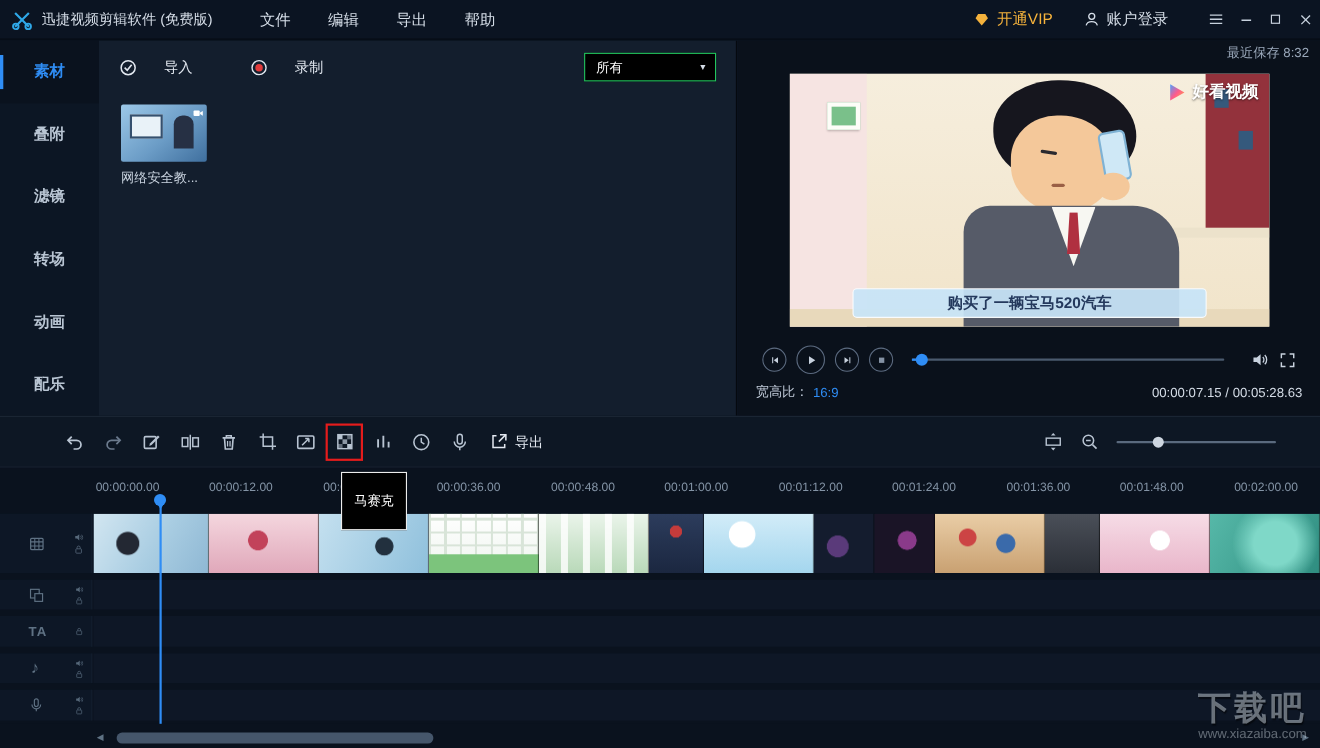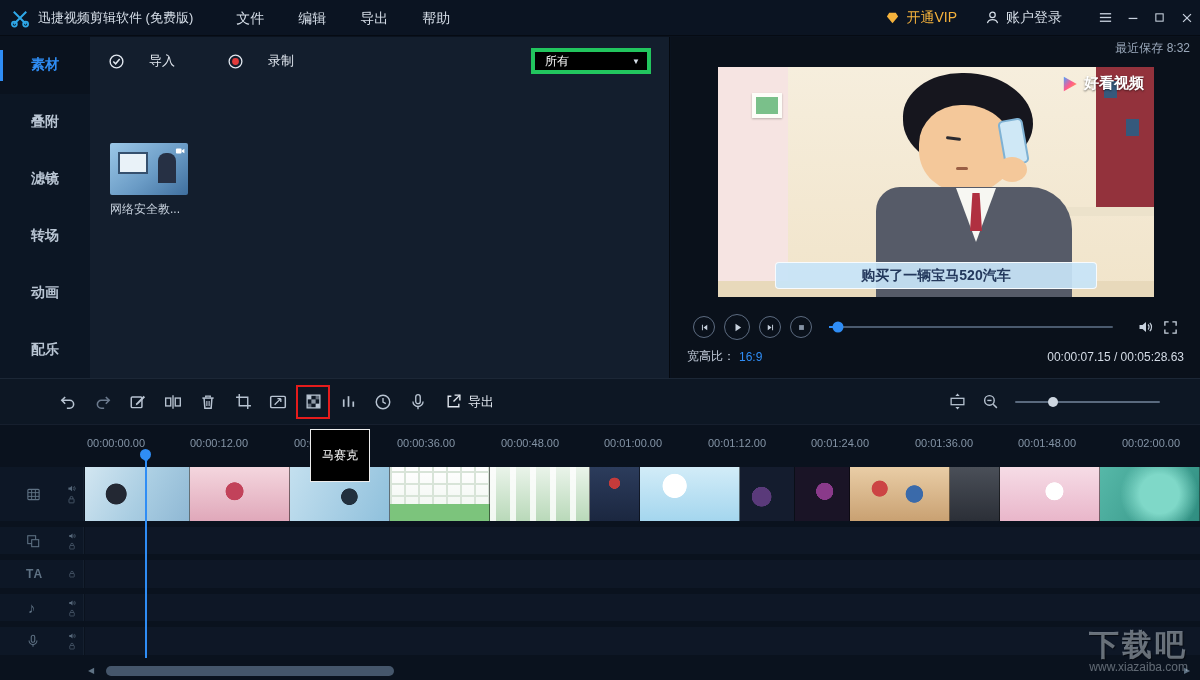--- a/index.html
+++ b/index.html
@@ -34,25 +34,25 @@
   .side-item { flex:1; display:flex; align-items:center; justify-content:center;
     font-size:14px; color:#b9c5d3; position:relative; cursor:default;font-weight:bold; }
   .side-item.active { color:#2f8df5; background:#0a121e; }
   .side-item.active::before { content:""; position:absolute; left:0; top:22%; height:56%; width:3px; background:#2f8df5; }
 
   
   .media-panel { position:absolute; top:37px; left:90px; width:580px; height:341px;
     background:#131e2d; border-right:1px solid #05090f; }
   .mp-toolbar { display:flex; align-items:center; height:48px; padding:0 18px; }
   .mp-btn { display:flex; align-items:center; gap:24px; font-size:13px; color:#e2e8f0; margin-right:52px; cursor:default; }
-  .mp-filter { margin-left:auto; width:120px; height:26px; background:#000; border:4px solid #22c55e;
+  .mp-filter { margin-left:auto; width:120px; height:26px; background:#000; border:1px solid #22c55e;
     display:flex; align-items:center; font-size:12px; color:#fff; padding-left:10px; }
   .mp-filter .arrow { margin-left:auto; width:22px; height:100%; display:flex; align-items:center;
     justify-content:center; font-size:8px; color:#d6dee8; }
-  .media-item { position:absolute; left:20px; top:58px; width:86px;margin-top:48px; }
+  .media-item { position:absolute; left:20px; top:58px; width:86px; }
   .thumb { width:78px; height:52px; border-radius:2px; position:relative; overflow:hidden;
     background:linear-gradient(140deg,#9cc8e8 0%,#6b9cc6 55%,#3f6f9e 100%); }
   .thumb .t-screen { position:absolute; left:8px; top:9px; width:30px; height:22px; background:#e9f2f8; border:2px solid #35506e; }
   .thumb .t-fig { position:absolute; right:12px; top:10px; width:18px; height:30px; background:#263044; border-radius:8px 8px 0 0; }
   .thumb .t-badge { position:absolute; right:3px; top:3px; color:#fff; }
   .media-title { margin-top:6px; font-size:12px; color:#c8d2de; white-space:nowrap; }
 
   
   .preview { position:absolute; top:37px; left:671px; width:529px; height:341px; background:#0a111b; }
   .video { position:absolute; left:47px; top:30px; width:436px; height:230px; overflow:hidden;

